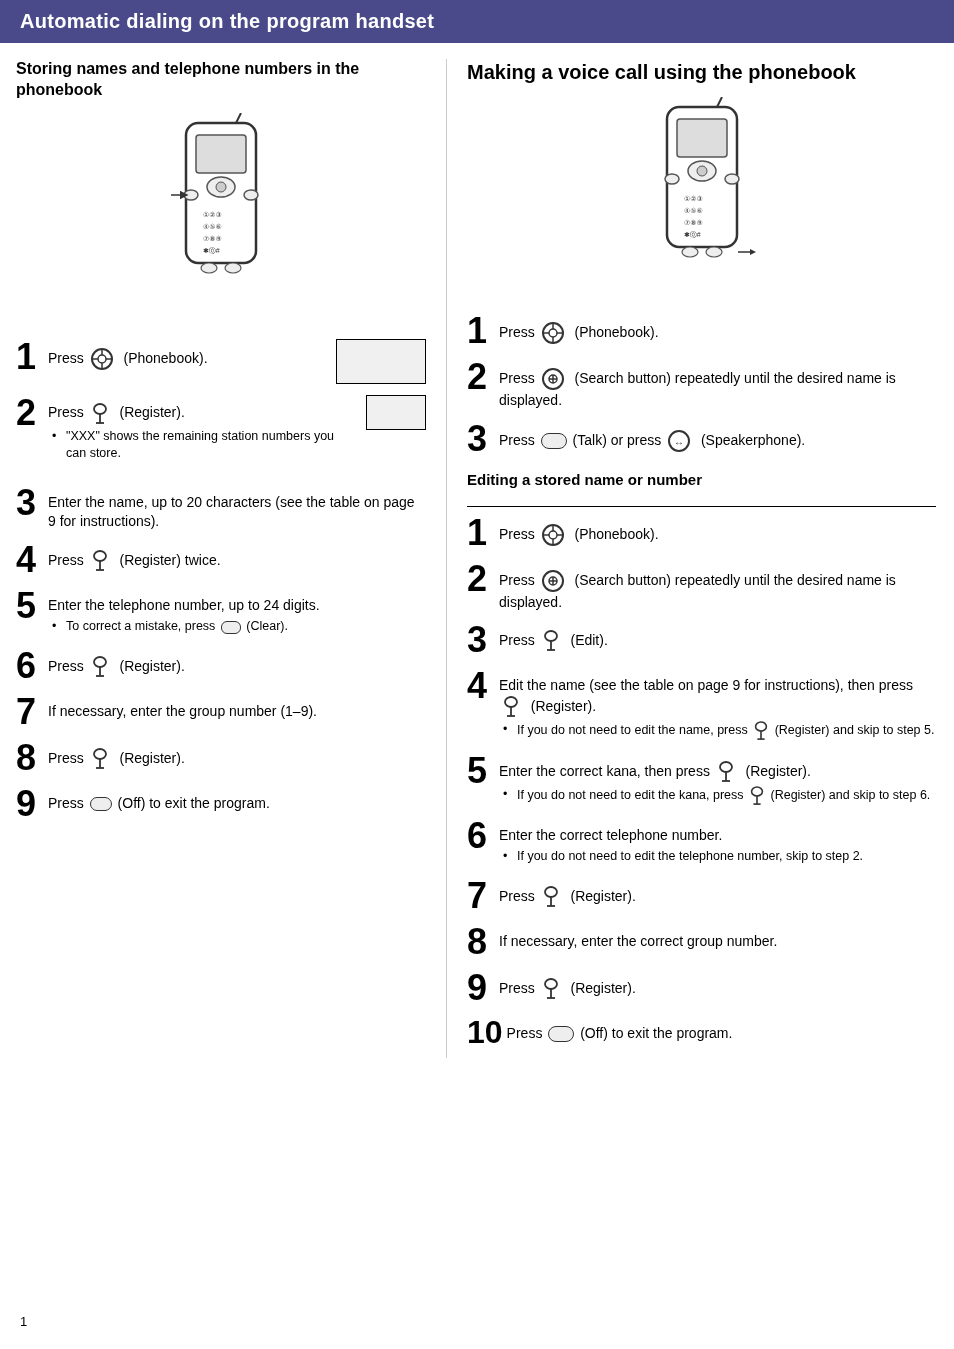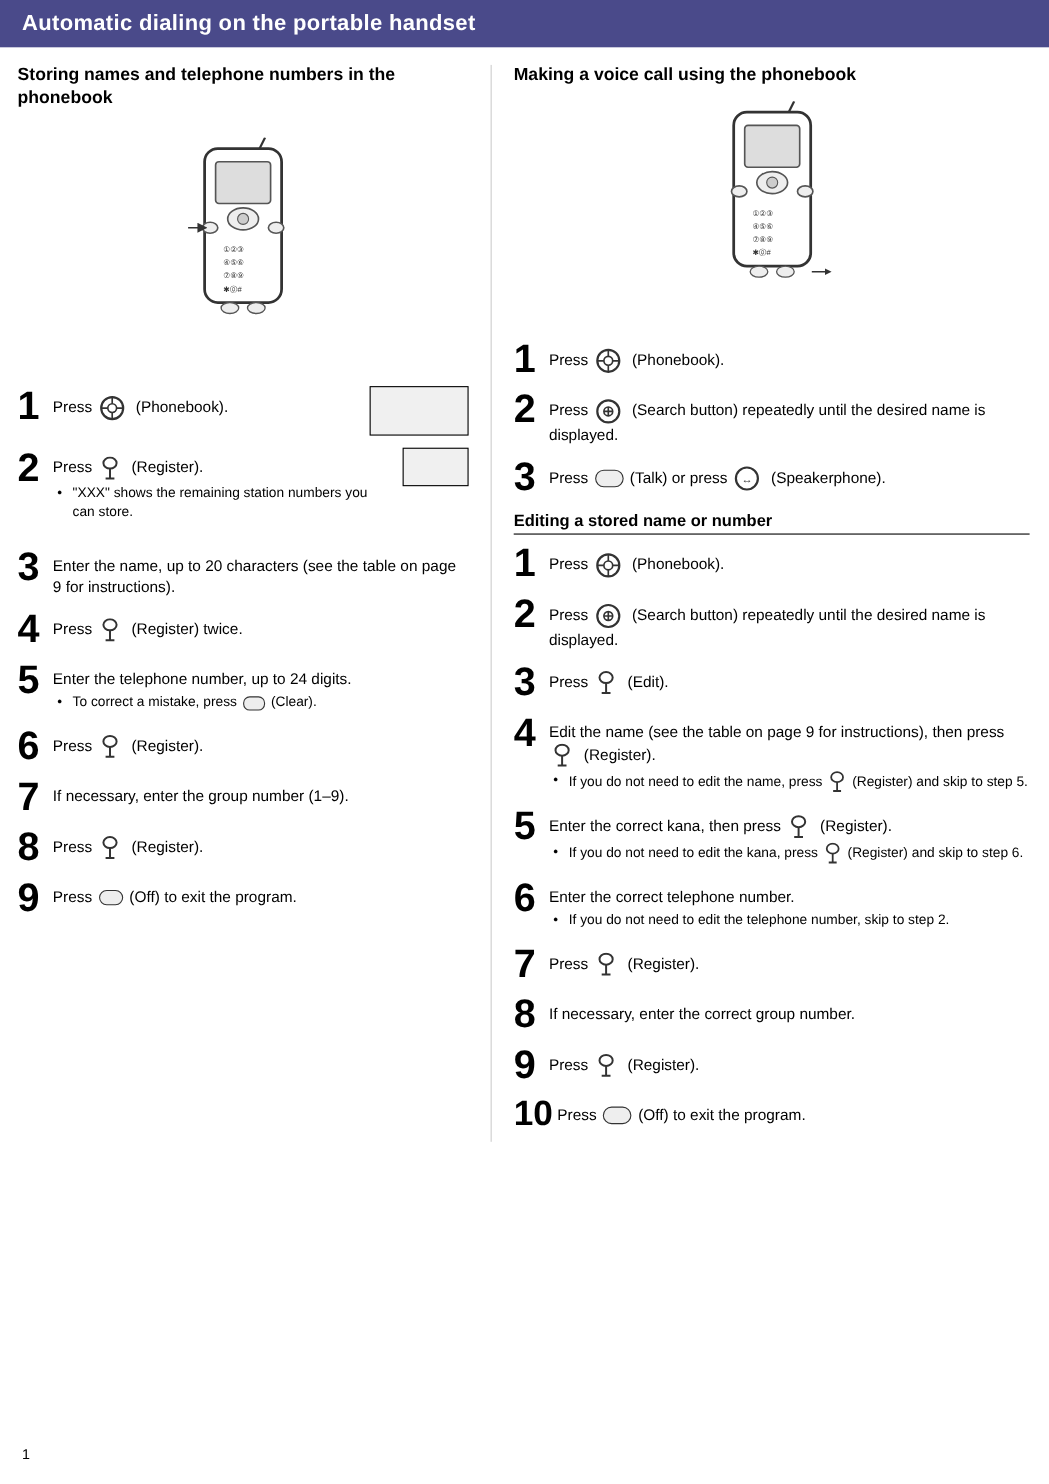--- a/index.html
+++ b/index.html
@@ -37,37 +37,37 @@
 
     .right-col {
       width: 490px;
       padding-left: 20px;
       border-left: 1px solid #ccc;
     }
 
     .section-title {
       font-size: 16px;
       font-weight: bold;
-      margin-bottom: 24px;
+      margin-bottom: 12px;
       line-height: 1.3;
     }
 
     .section-title-right {
-      font-size: 16px;
+      font-size: 20px;
       font-weight: bold;
       margin-bottom: 12px;
       line-height: 1.3;
     }
 
     .subsection-title {
       font-size: 15px;
       font-weight: bold;
       margin: 14px 0 8px 0;
       border-bottom: 1px solid #000;
-      padding-bottom: 3px;
+      padding-bottom: 18px;
     }
 
     
     .step {
       display: flex;
       align-items: flex-start;
       margin-bottom: 10px;
       line-height: 1.4;
     }
 
@@ -145,21 +145,21 @@
       justify-content: center;
       margin-bottom: 16px;
     }
   </style>
 </head>
 <body>
 
 <div class="page-wrapper">
 
   <div class="header-banner">
-    <span>Automatic dialing on the portable handset</span>
+    <span>Automatic dialing on the program handset</span>
   </div>
 
   <div class="two-col">
 
     <div class="left-col">
       <div class="section-title">Storing names and telephone numbers in the phonebook</div>
 
       <div class="phone-container">
         <svg width="120" height="210" viewBox="0 0 120 210">
 

